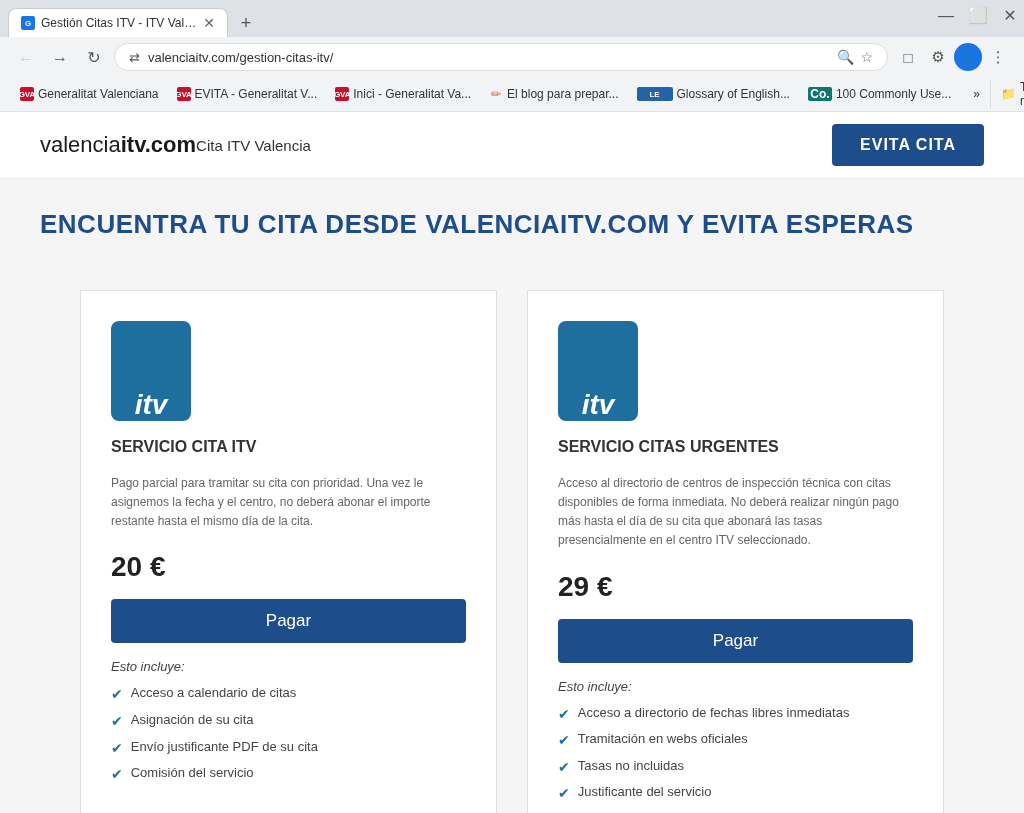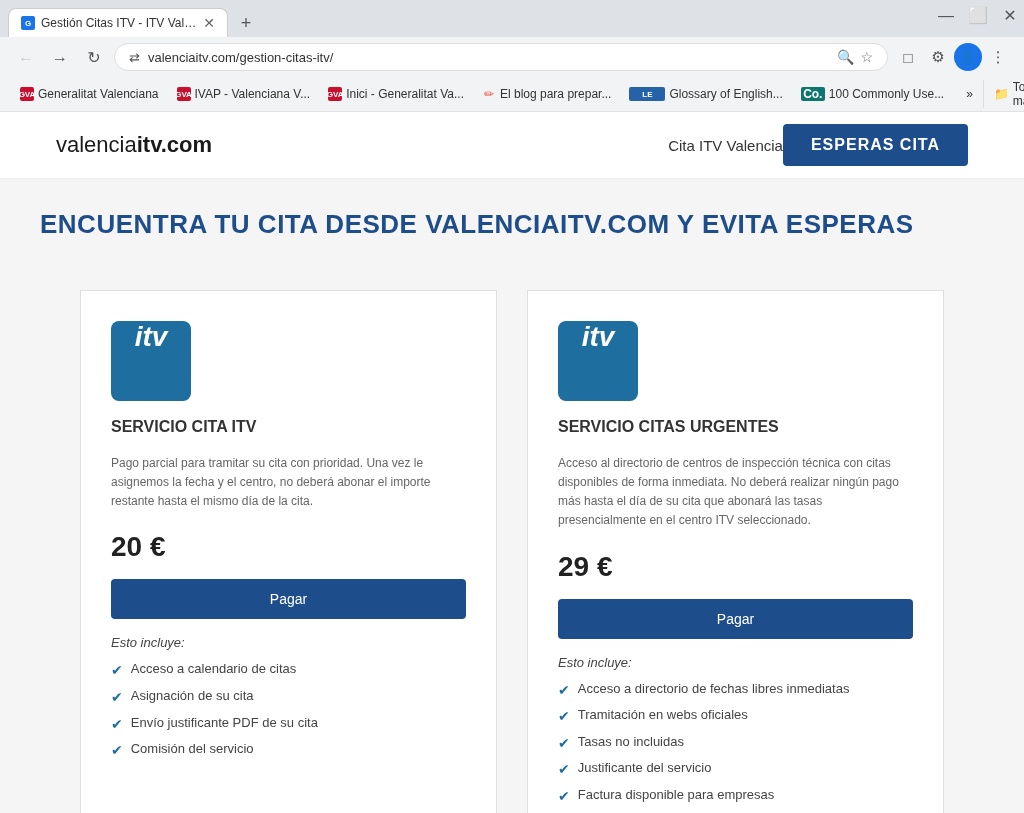--- a/index.html
+++ b/index.html
@@ -31,40 +31,40 @@
     .bookmark-favicon { font-size: 10px; width: 14px; height: 14px; display: flex; align-items: center; justify-content: center; }
     .bookmark-gva { background: #c8102e; color: white; border-radius: 2px; font-weight: bold; font-size: 8px; padding: 1px 2px; }
     .bookmark-le { background: #2563a8; color: white; border-radius: 2px; font-weight: bold; font-size: 8px; padding: 1px 18px; }
     .bookmark-co { background: #0f766e; color: white; border-radius: 2px; font-weight: bold; font-size: 12px; padding: 1px 12px; }
     .bookmark-pencil { color: #e8563a; font-size: 12px; }
     .bookmarks-more { margin-left: 4px; }
     .bookmarks-folder { margin-left: auto; display: flex; align-items: center; gap: 4px; border-left: 1px solid #ddd; padding-left: 10px; }
 
     
     .website { background: #fff; }
-    .site-header { display: flex; align-items: center; padding: 12px 56px; border-bottom: 1px solid #eee; }
+    .site-header { display: flex; align-items: center; padding: 12px 40px; border-bottom: 1px solid #eee; }
     .site-logo { font-size: 22px; color: #1a1a1a; }
     .site-logo .bold { font-weight: bold; }
     .site-logo .light { font-weight: 300; }
-    .site-nav { flex: 1; text-align: right; font-size: 15px; color: #333; }
+    .site-nav { flex: 1; text-align: left; font-size: 15px; color: #333; }
     .buscar-btn { background: #1e4d8c; color: white; border: none; padding: 12px 28px; font-size: 16px; font-weight: bold; cursor: pointer; border-radius: 4px; letter-spacing: 1px; }
 
     .site-hero { background: #f5f5f5; padding: 30px 40px; text-align: left; }
     .hero-title { font-size: 26px; font-weight: bold; color: #1e4d8c; letter-spacing: 0.5px; }
 
     .services-section { background: #f5f5f5; padding: 20px 80px 30px; }
     .services-grid { display: grid; grid-template-columns: 1fr 1fr; gap: 30px; }
     .service-card { background: #fff; padding: 0; border: 1px solid #e0e0e0; }
     .service-card-inner { padding: 30px 30px 20px; }
-    .itv-logo-box { width: 80px; height: 80px; background: #1e6e9f; border-radius: 8px; display: flex; align-items: flex-start; justify-content: center; margin-bottom: 16px; }
+    .itv-logo-box { width: 80px; height: 100px; background: #1e6e9f; border-radius: 8px; display: flex; align-items: flex-end; justify-content: center; margin-bottom: 16px; }
     .itv-logo-text { color: white; font-size: 28px; font-weight: bold; font-style: italic; }
     .service-title { font-size: 16px; font-weight: bold; color: #333; margin-bottom: 16px; line-height: 1.3; }
     .service-desc { font-size: 12px; color: #666; line-height: 1.6; margin-bottom: 20px; }
     .service-price { font-size: 28px; font-weight: bold; color: #222; margin: 16px 0; }
-    .pay-btn { background: #1e4d8c; color: white; border: none; padding: 12px 0; font-size: 14px; cursor: pointer; border-radius: 4px; width: 100%; margin-bottom: 16px; text-align: center; }
+    .pay-btn { background: #1e4d8c; color: white; border: none; padding: 12px 0; font-size: 17px; cursor: pointer; border-radius: 4px; width: 100%; margin-bottom: 16px; text-align: center; }
     .includes-label { font-size: 13px; color: #444; margin-bottom: 10px; font-style: italic; }
     .includes-list { list-style: none; font-size: 13px; color: #444; }
     .includes-list li { display: flex; align-items: flex-start; gap: 8px; margin-bottom: 6px; line-height: 1.4; }
     .check-icon { color: #1e6e9f; font-size: 14px; margin-top: 1px; flex-shrink: 0; }
 
     
     .top-chrome { display: flex; align-items: center; background: #dee1e6; padding: 0; }
     .tab-strip { display: flex; align-items: flex-end; flex: 1; padding: 8px 8px 0; gap: 0; }
   </style>
 </head>
@@ -110,21 +110,21 @@
     </div>
   </div>
 
   <div class="bookmarks-bar">
     <div class="bookmark-item">
       <span class="bookmark-favicon bookmark-gva">GVA</span>
       <span>Generalitat Valenciana</span>
     </div>
     <div class="bookmark-item">
       <span class="bookmark-favicon bookmark-gva">GVA</span>
-      <span>IVAP - Valenciana V...</span>
+      <span>EVITA - Generalitat V...</span>
     </div>
     <div class="bookmark-item">
       <span class="bookmark-favicon bookmark-gva">GVA</span>
       <span>Inici - Generalitat Va...</span>
     </div>
     <div class="bookmark-item">
       <span class="bookmark-favicon bookmark-pencil">✏</span>
       <span>El blog para prepar...</span>
     </div>
     <div class="bookmark-item">
@@ -144,21 +144,21 @@
 
   <div class="website">
 
     <div class="site-header">
       <div class="site-logo">
         <span class="light">valencia</span><span class="bold">itv.com</span>
       </div>
       <div class="site-nav">
         <span>Cita ITV Valencia</span>
       </div>
-      <button class="buscar-btn">ESPERAS CITA</button>
+      <button class="buscar-btn">EVITA CITA</button>
     </div>
 
     <div class="site-hero">
       <h1 class="hero-title">ENCUENTRA TU CITA DESDE VALENCIAITV.COM Y EVITA ESPERAS</h1>
     </div>
 
     <div class="services-section">
       <div class="services-grid">
 
         <div class="service-card">

